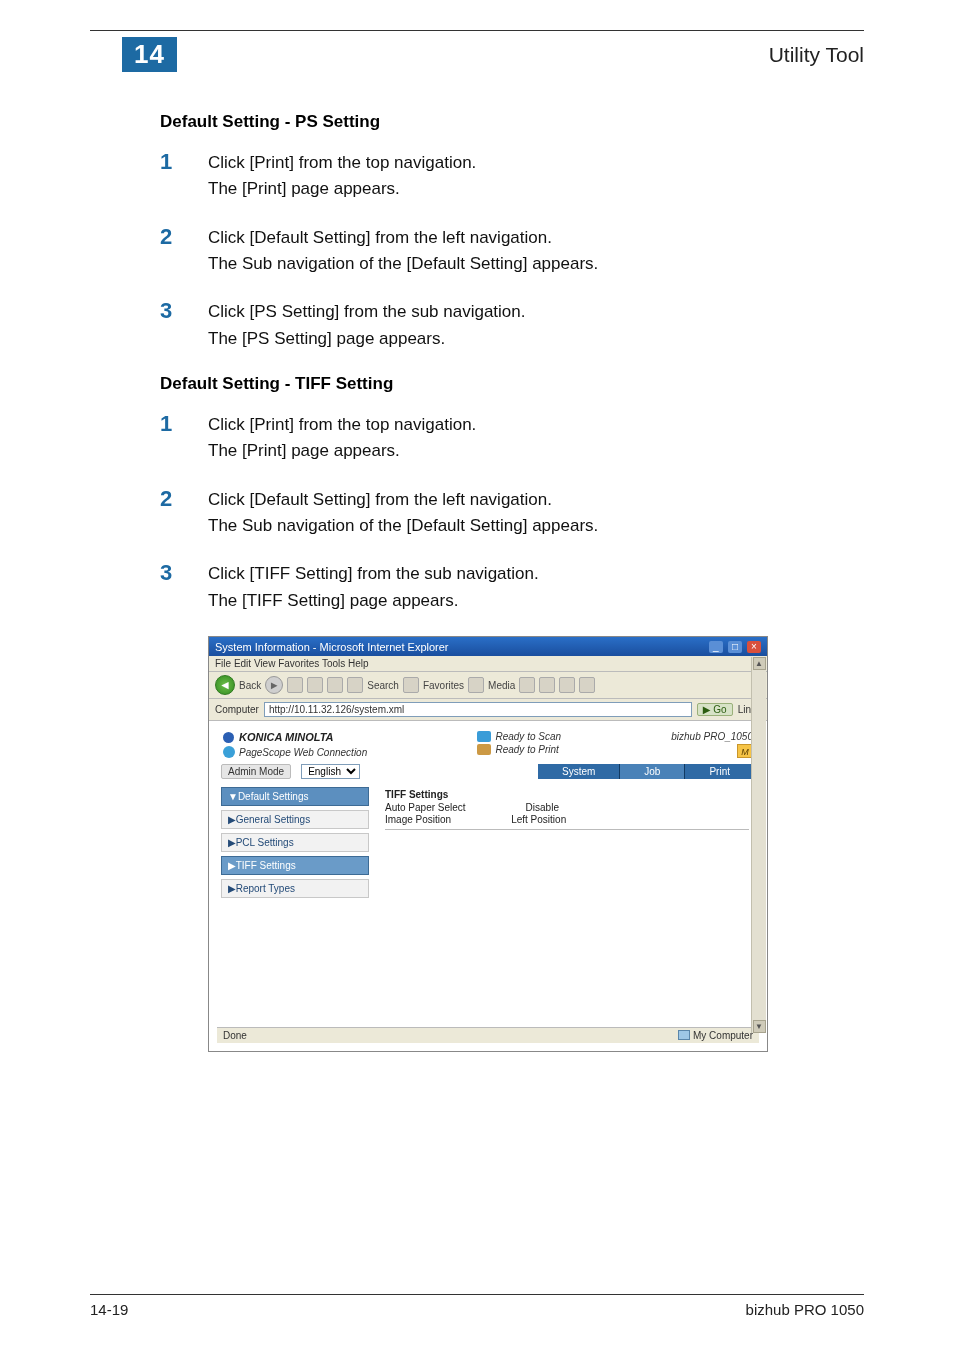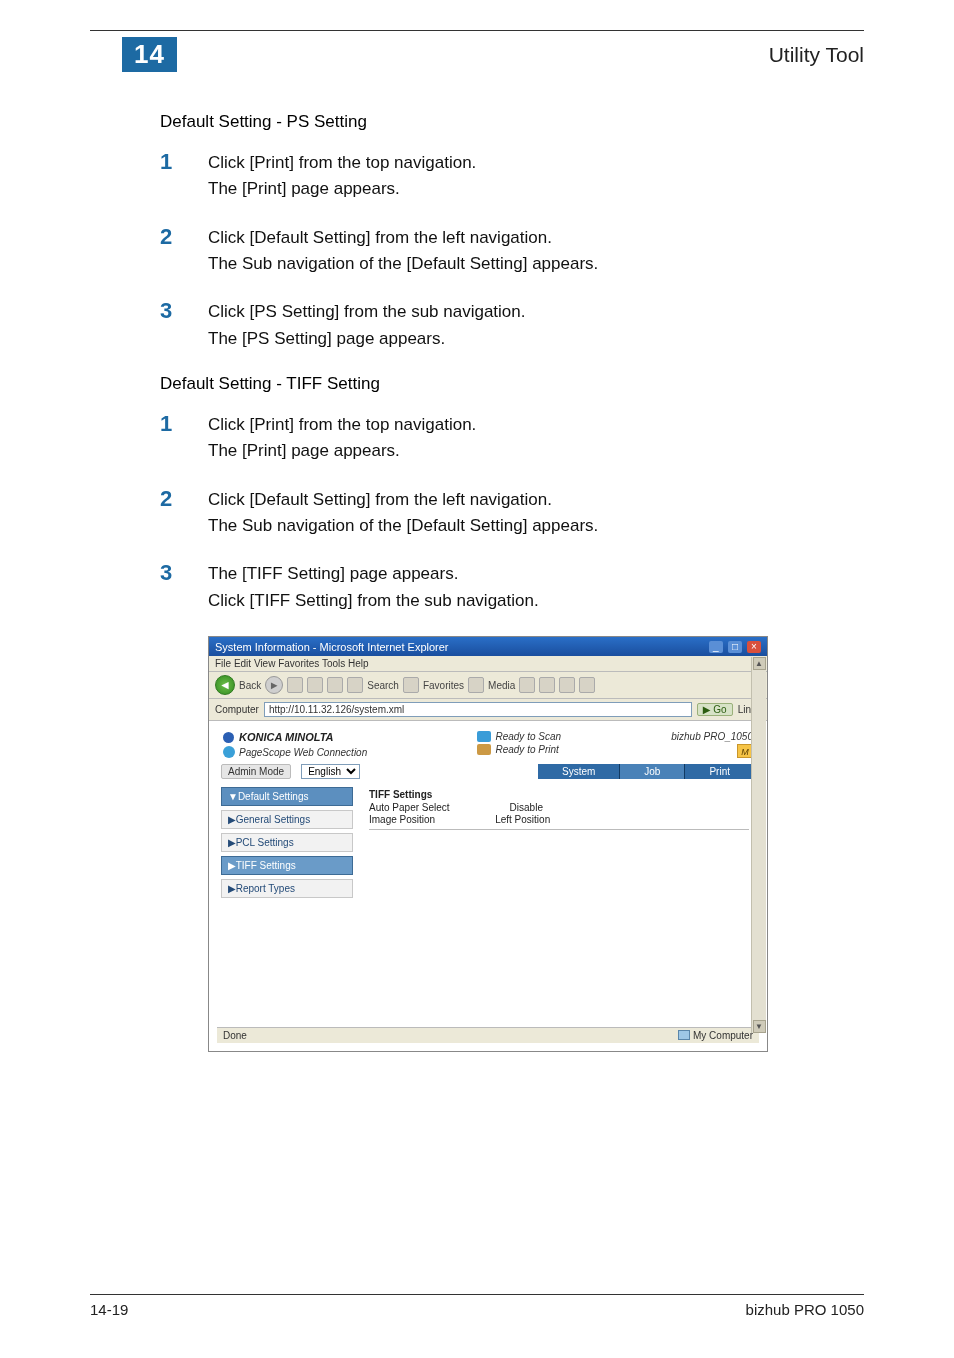--- a/index.html
+++ b/index.html
@@ -32,21 +32,21 @@
     font-weight: bold;
     padding: 2px 12px;
     letter-spacing: 1px;
   }
   .chapter-title {
     font-size: 21px;
     color: #222;
   }
   .content { padding-left: 70px; padding-right: 20px; }
   .subhead {
-    font-weight: normal;
+    font-weight: bold;
     font-size: 17px;
     margin: 4px 0 18px 0;
   }
   .step {
     display: flex;
     margin-bottom: 22px;
   }
   .step-num {
     color: #1d6aa3;
     font-size: 22px;
@@ -136,21 +136,21 @@
   .mode-sel { font-size:10px; border:1px solid #7f9db9; background:#fff; padding:0 2px;}
   .pws-tabs { display:flex; gap:0; margin-left:auto;}
   .tab {
     font-size:10px; color:#fff; padding:2px 24px;
     border-right:1px solid #113a63;
   }
   .tab.sys { background:#2f6aa5;}
   .tab.job { background:#4a82b8;}
   .tab.print { background:#2f6aa5;}
   .pws-main { display:flex; gap:10px; padding:4px; }
-  .pws-nav { width:132px; display:flex; flex-direction:column; gap:4px;}
+  .pws-nav { width:148px; display:flex; flex-direction:column; gap:4px;}
   .nav-h {
     background:#5c8fbf; color:#fff; font-size:10px; padding:3px 6px;
     border:1px solid #3d6b95;
   }
   .nav-i {
     background:#f2f2f2; font-size:10px; padding:3px 6px;
     border:1px solid #c8c8c8; color:#244b78;
   }
   .nav-i.active { background:#6a9bc8; color:#fff; border-color:#3d6b95;}
   .pws-detail { flex:1; font-size:10px; color:#222; padding:2px 6px;}
@@ -225,22 +225,22 @@
     <div class="step">
       <div class="step-num">2</div>
       <div class="step-body">
         <div>Click [Default Setting] from the left navigation.</div>
         <div>The Sub navigation of the [Default Setting] appears.</div>
       </div>
     </div>
     <div class="step">
       <div class="step-num">3</div>
       <div class="step-body">
+        <div>Click [TIFF Setting] from the sub navigation.</div>
         <div>The [TIFF Setting] page appears.</div>
-        <div>Click [TIFF Setting] from the sub navigation.</div>
       </div>
     </div>
 
     <div class="shot-wrap">
       <div class="ie-title">
         <span>System Information - Microsoft Internet Explorer</span>
         <span class="win-ctrls">
           <span class="win-min">_</span>
           <span class="win-max">□</span>
           <span class="win-close">×</span>

